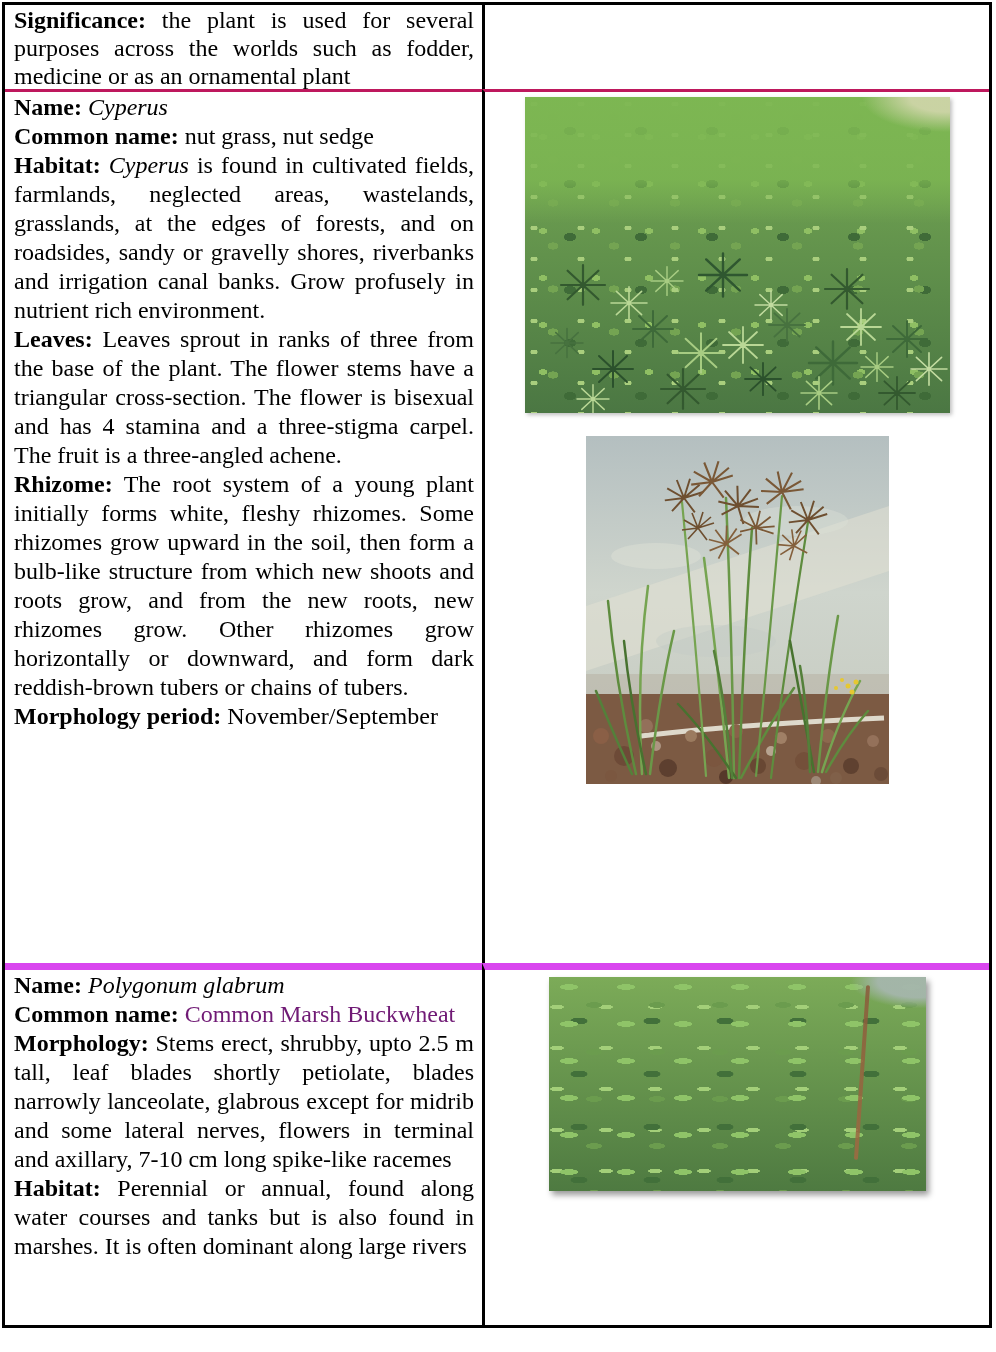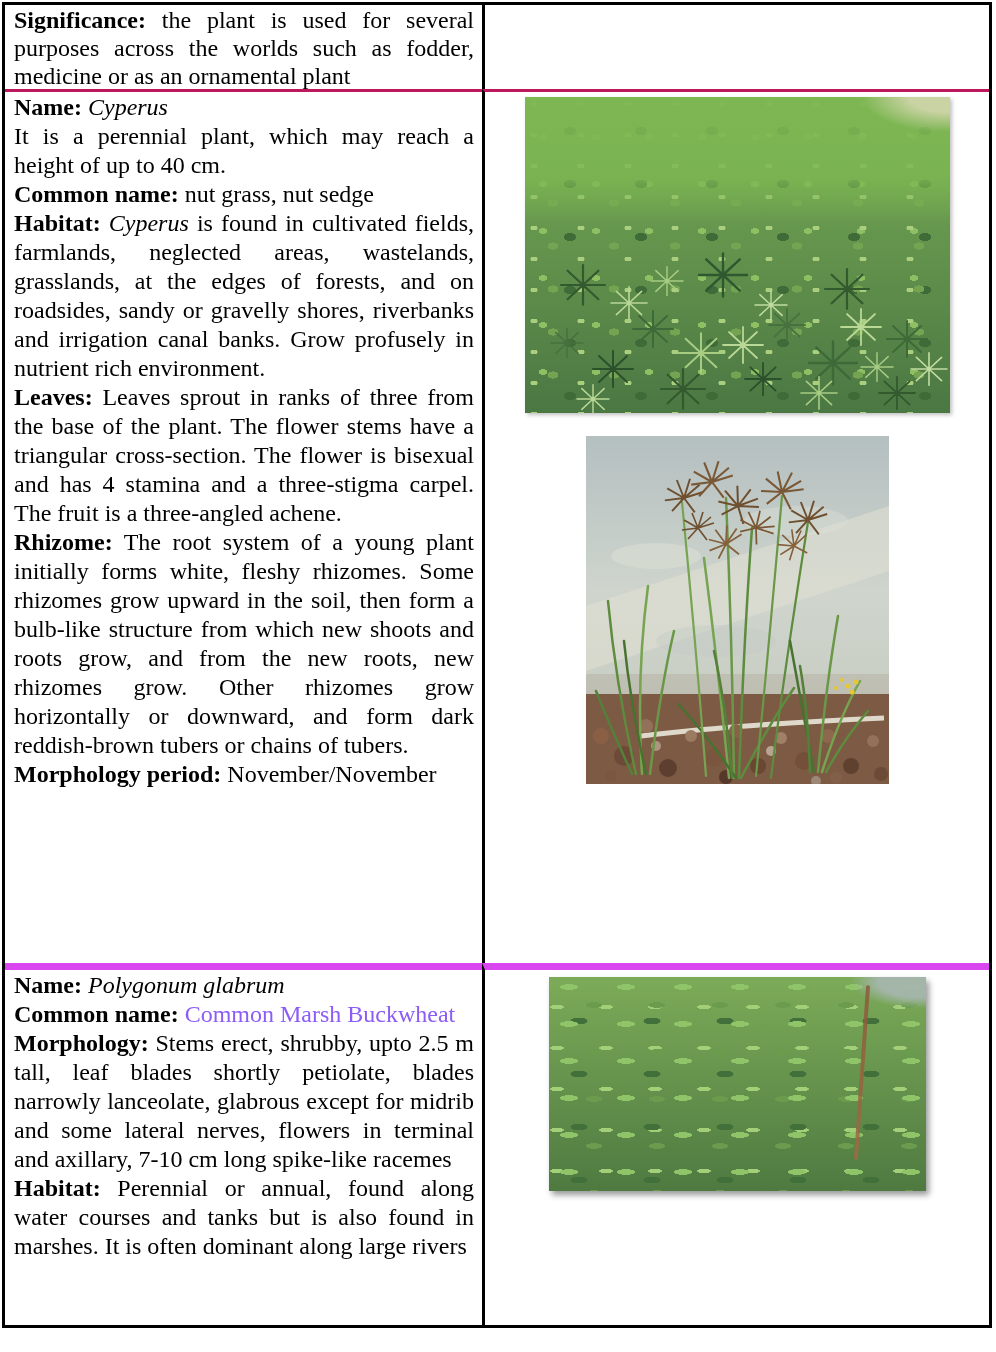--- a/index.html
+++ b/index.html
@@ -21,21 +21,21 @@
   .r2{border-top:3px solid #be185d;}
   .r3{border-top:7px solid #d946ef;}
   .text-cell{padding:1px 8px 0 9px;}
   .text-cell p{
     margin:0;text-align:justify;
     font-size:24px;line-height:29px;
   }
   .row1 p{line-height:28px;}
   .b{font-weight:bold;}
   .i{font-style:italic;}
-  .gy{color:#8b5cf6;}
+  .gy{color:#701a75;}
   .media-cell{display:flex;flex-direction:column;align-items:center;}
   .photo{position:relative;overflow:hidden;flex:0 0 auto;}
 
   
   .photo-cyperus-field{
     width:425px;height:316px;margin-top:5px;
     box-shadow:2px 2px 4px rgba(0,0,0,.25);
     background-color:#55814a;
     background-image:
       radial-gradient(120px 50px at 99% 0%, rgba(210,214,172,.9) 30%, transparent 70%),
@@ -79,26 +79,25 @@
 
 <div class="doc-table">
 
   <div class="cell text-cell row1">
     <p><span class="b">Significance:</span><span> the plant is used for several purposes across the worlds such as fodder, medicine or as an ornamental plant</span></p>
   </div>
   <div class="cell cell-right media-cell"></div>
 
   <div class="cell text-cell r2">
     <p><span class="b">Name:</span><span class="i"> Cyperus</span></p>
-    <p><span>It is a perennial plant, which may reach a height of up to 40 cm.</span></p>
     <p><span class="b">Common name:</span><span> nut grass, nut sedge</span></p>
     <p><span class="b">Habitat:</span><span class="i"> Cyperus</span><span> is found in cultivated fields, farmlands, neglected areas, wastelands, grasslands, at the edges of forests, and on roadsides, sandy or gravelly shores, riverbanks and irrigation canal banks. Grow profusely in nutrient rich environment.</span></p>
     <p><span class="b">Leaves:</span><span> Leaves sprout in ranks of three from the base of the plant. The flower stems have a triangular cross-section. The flower is bisexual and has 4 stamina and a three-stigma carpel. The fruit is a three-angled achene.</span></p>
     <p><span class="b">Rhizome:</span><span> The root system of a young plant initially forms white, fleshy rhizomes. Some rhizomes grow upward in the soil, then form a bulb-like structure from which new shoots and roots grow, and from the new roots, new rhizomes grow. Other rhizomes grow horizontally or downward, and form dark reddish-brown tubers or chains of tubers.</span></p>
-    <p><span class="b">Morphology period:</span><span> November/November</span></p>
+    <p><span class="b">Morphology period:</span><span> November/September</span></p>
   </div>
 
   <div class="cell cell-right media-cell r2">
 
     <div class="photo photo-cyperus-field">
       <svg width="425" height="316" viewBox="0 0 425 316">
         <defs>
           <g id="bu" stroke-linecap="round" fill="none">
             <path d="M0 0L20 0M0 0L-20 0M0 0L0 18M0 0L0 -18M0 0L14 13M0 0L-14 13M0 0L14 -13M0 0L-14 -13"></path>
           </g>

